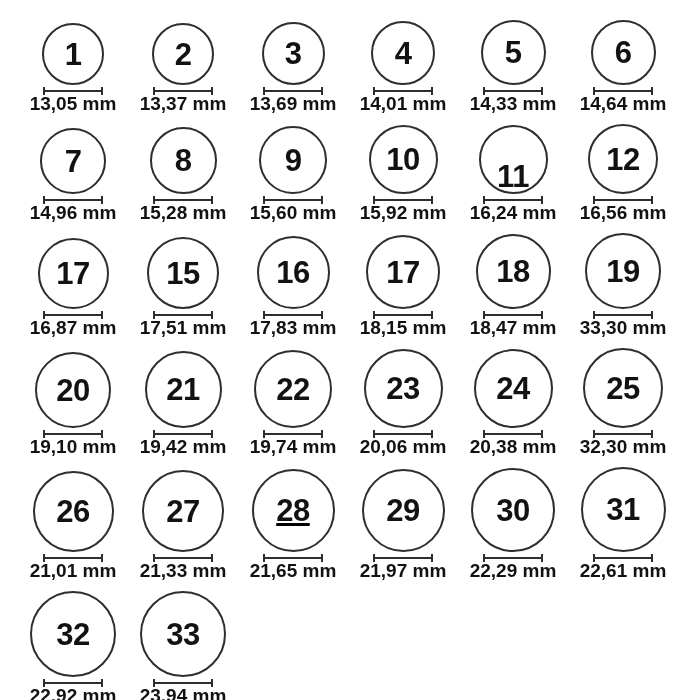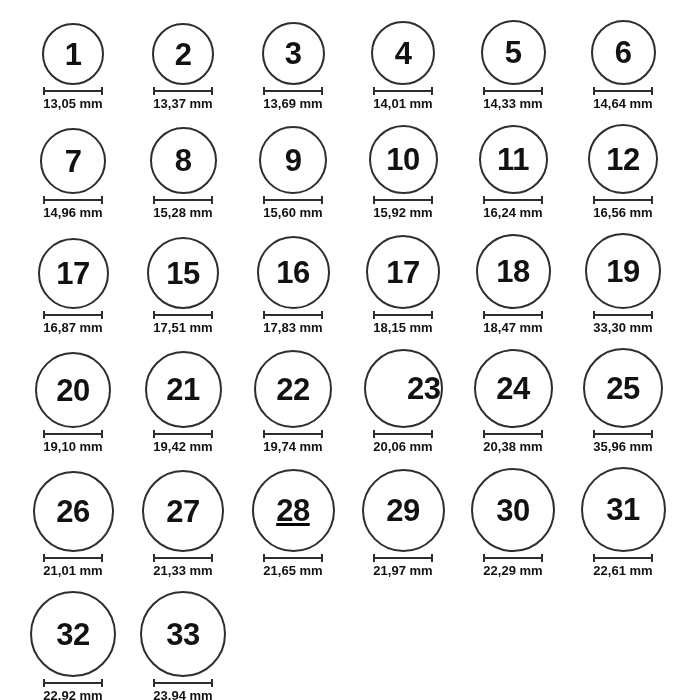--- a/index.html
+++ b/index.html
@@ -52,21 +52,21 @@
     align-items: center;
     box-sizing: border-box;
   }
   .dim-line-bar {
     flex: 1;
     height: 2px;
     background: var(--ink);
   }
   .ring-label {
     margin-top: 2px;
-    font-size: 13px;
+    font-size: 19px;
     line-height: 13px;
     font-weight: 700;
     color: var(--text);
     white-space: nowrap;
   }
 </style>
 </head>
 <body>
 
 <div class="ring-grid">
@@ -164,21 +164,21 @@
     <div class="ring-circle" style="width: 69px; height: 69px;">
       <span class="ring-number">10</span>
     </div>
     <div class="dim-line">
       <div class="dim-line-bar"></div>
     </div>
     <div class="ring-label">15,92 mm</div>
   </div>
 
   <div class="ring-cell">
-    <div class="ring-circle" style="width: 69px; height: 69px;">
+    <div class="ring-circle" style="width: 69px; height: 69px; align-items: flex-end;">
       <span class="ring-number">11</span>
     </div>
     <div class="dim-line">
       <div class="dim-line-bar"></div>
     </div>
     <div class="ring-label">16,24 mm</div>
   </div>
 
   <div class="ring-cell">
     <div class="ring-circle" style="width: 70px; height: 70px;">
@@ -275,21 +275,21 @@
     <div class="ring-circle" style="width: 78px; height: 78px;">
       <span class="ring-number">22</span>
     </div>
     <div class="dim-line">
       <div class="dim-line-bar"></div>
     </div>
     <div class="ring-label">19,74 mm</div>
   </div>
 
   <div class="ring-cell">
-    <div class="ring-circle" style="width: 79px; height: 79px; justify-content: flex-end;">
+    <div class="ring-circle" style="width: 79px; height: 79px;">
       <span class="ring-number">23</span>
     </div>
     <div class="dim-line">
       <div class="dim-line-bar"></div>
     </div>
     <div class="ring-label">20,06 mm</div>
   </div>
 
   <div class="ring-cell">
     <div class="ring-circle" style="width: 79px; height: 79px;">
@@ -301,21 +301,21 @@
     <div class="ring-label">20,38 mm</div>
   </div>
 
   <div class="ring-cell">
     <div class="ring-circle" style="width: 80px; height: 80px;">
       <span class="ring-number">25</span>
     </div>
     <div class="dim-line">
       <div class="dim-line-bar"></div>
     </div>
-    <div class="ring-label">35,96 mm</div>
+    <div class="ring-label">32,30 mm</div>
   </div>
 
   <div class="ring-cell">
     <div class="ring-circle" style="width: 81px; height: 81px; align-items: center;">
       <span class="ring-number">26</span>
     </div>
     <div class="dim-line">
       <div class="dim-line-bar"></div>
     </div>
     <div class="ring-label">21,01 mm</div>

